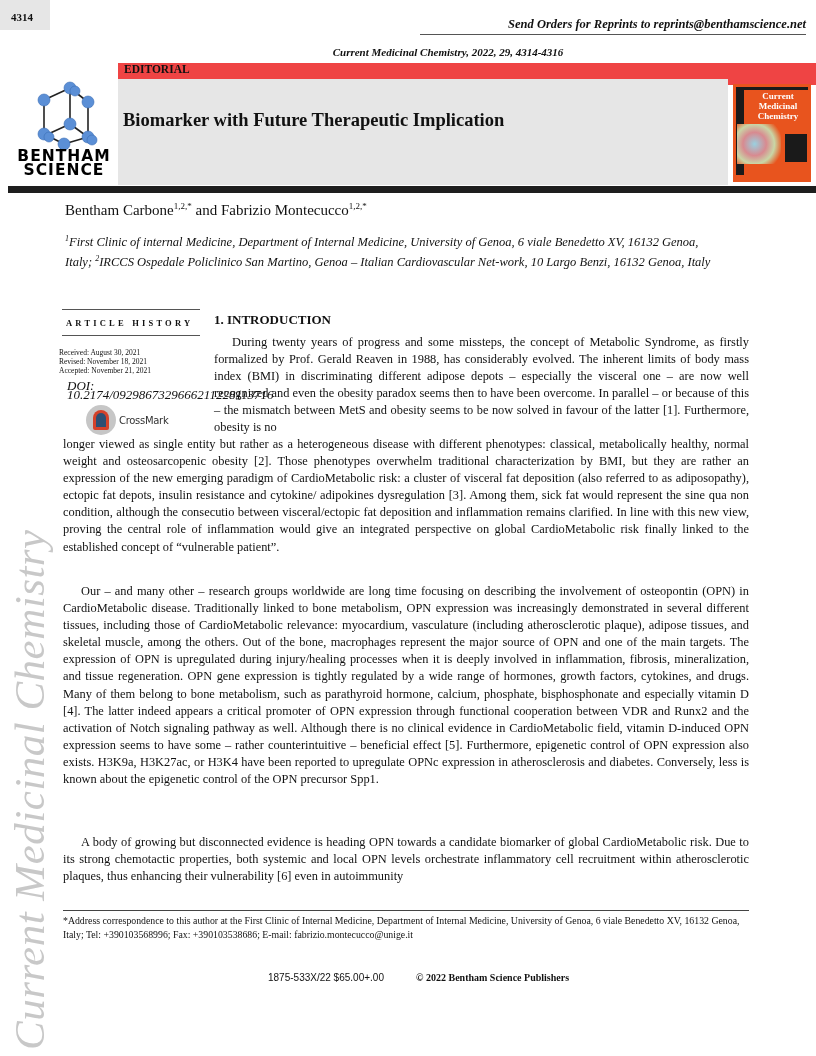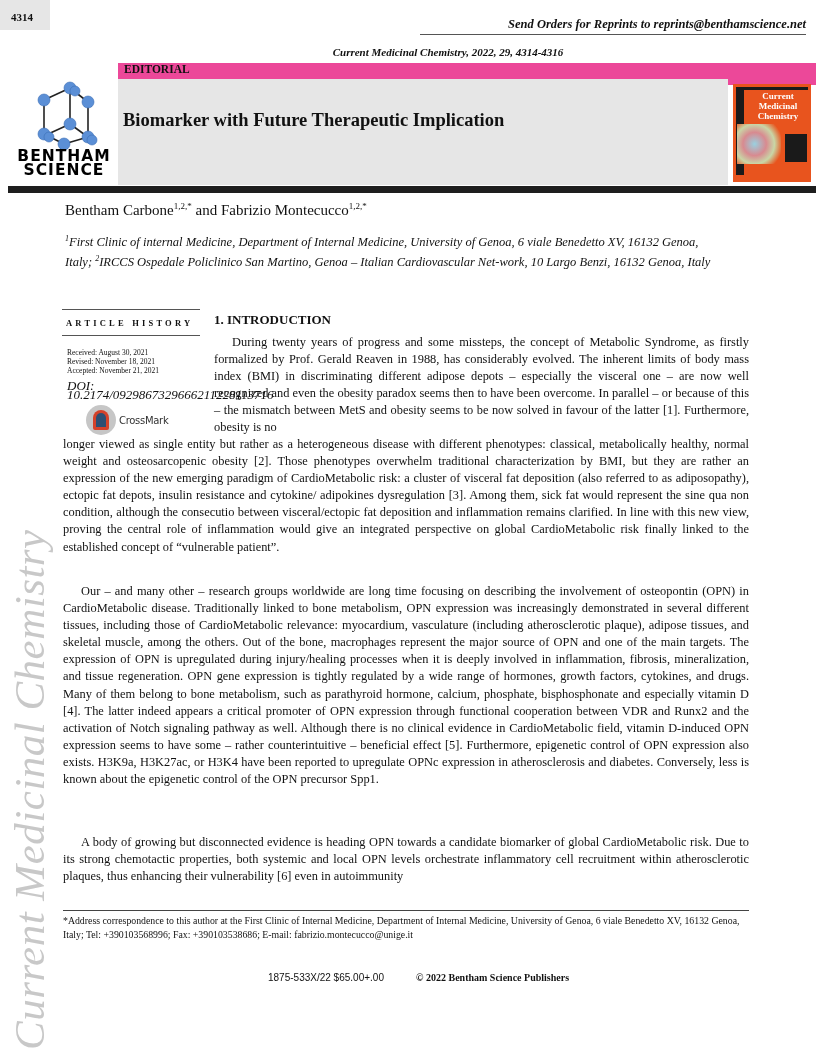--- a/index.html
+++ b/index.html
@@ -4,42 +4,42 @@
 <style>
   html, body { margin: 0; padding: 0; background: #ffffff; }
   body { width: 816px; height: 1056px; position: relative; overflow: hidden;
          font-family: "Liberation Serif", "DejaVu Serif", serif; color: #111; }
   .page-num { position: absolute; left: 0; top: 0; width: 50px; height: 30px; background: #e6e6e6;
               font-weight: bold; font-size: 11px; text-align: right; padding-right: 16px; box-sizing: border-box; }
   .page-num span { position: absolute; right: 17px; top: 11px; }
   .reprints { position: absolute; right: 10px; top: 17px; font-size: 12.5px; font-style: italic; font-weight: bold; }
   .reprints-rule { position: absolute; left: 420px; right: 10px; top: 34px; border-top: 1px solid #555; }
   .journal-ref { position: absolute; left: 0; width: 816px; top: 46px; text-align: center; font-size: 11px; font-style: italic; font-weight: bold; padding-left: 40px; }
-  .editorial-bar { position: absolute; left: 118px; right: 0; top: 63px; height: 22px; background: #ec4899; }
+  .editorial-bar { position: absolute; left: 118px; right: 0; top: 63px; height: 22px; background: #ef4444; }
   .editorial-bar span { position: absolute; left: 6px; top: 0px; font-size: 11.5px; font-weight: bold; }
   .title-box { position: absolute; left: 118px; top: 79px; width: 610px; height: 106px; background: #e6e6e6; }
   .title { position: absolute; left: 123px; top: 110px; width: 600px; font-size: 18.5px; font-weight: bold; line-height: 21px; text-align: justify; text-align-last: left; }
   .title .l1 { display: block; text-align: justify; text-align-last: justify; }
   .logo { position: absolute; left: 8px; top: 80px; width: 108px; height: 100px; }
   .logo-text { position: absolute; left: 12px; top: 149px; width: 104px; font-family: "DejaVu Sans", sans-serif; font-weight: bold;
                color: #000000; font-size: 15.5px; line-height: 14px; letter-spacing: 1px; text-align: center; }
   .cover { position: absolute; left: 733px; top: 84px; width: 78px; height: 98px; background: #e8541e; }
   .cover .inner-black { position: absolute; left: 3px; top: 6px; width: 8px; height: 85px; background: #1a1a1a; }
   .cover .top-black { position: absolute; left: 3px; top: 3px; width: 72px; height: 3px; background: #1a1a1a; }
   .cover .ctitle { position: absolute; left: 14px; top: 7px; width: 62px; color: #fff; font-size: 9px; font-weight: bold; line-height: 10px; text-align: center; }
   .cover .cimg { position: absolute; left: 4px; top: 40px; width: 44px; height: 40px; background: radial-gradient(circle at 40% 50%, #9ad0e0 0%, #d88a90 35%, #c9d6a6 60%, #e8541e 85%); }
   .cover .cside { position: absolute; left: 52px; top: 50px; width: 22px; height: 28px; background: #1a1a1a; }
   .black-rule { position: absolute; left: 8px; right: 0; top: 186px; height: 7px; background: #1e1e1e; }
   .authors { position: absolute; left: 65px; top: 201px; font-size: 15px; }
   .authors sup { font-size: 9px; }
   .affil { position: absolute; left: 65px; top: 231px; width: 650px; font-size: 12.5px; font-style: italic; line-height: 16.5px; }
   .affil sup { font-size: 8px; }
   .hist-rule { position: absolute; left: 62px; width: 138px; border-top: 1px solid #555; }
   .hist-title { position: absolute; left: 66px; top: 318px; font-size: 8.5px; font-weight: bold; letter-spacing: 3.2px; }
-  .hist-dates { position: absolute; left: 67px; top: 348px; font-size: 7.5px; line-height: 9px; }
+  .hist-dates { position: absolute; left: 59px; top: 348px; font-size: 7.5px; line-height: 9px; }
   .hist-doi { position: absolute; left: 67px; top: 381px; font-size: 13px; line-height: 9px; font-style: italic; }
   .crossmark { position: absolute; left: 86px; top: 403px; height: 34px; display: flex; align-items: center; }
   .crossmark .cm-icon { width: 30px; height: 30px; border-radius: 50%; background: #c6c6c6; position: relative; }
   .crossmark .cm-icon::before { content: ""; position: absolute; left: 7px; top: 5px; width: 16px; height: 20px; background: #d4422a; border-radius: 8px 8px 2px 2px; }
   .crossmark .cm-icon::after { content: ""; position: absolute; left: 10px; top: 8px; width: 10px; height: 14px; background: #2c4f73; border-radius: 5px 5px 0 0; }
   .crossmark span { font-family: "DejaVu Sans", sans-serif; font-size: 10px; color: #333; margin-left: 3px; letter-spacing: -0.3px; }
   .sec-head { position: absolute; left: 214px; top: 312px; font-size: 13px; font-weight: bold; }
   .body-text { font-size: 12.4px; line-height: 17.1px; text-align: justify; }
   .p1a { position: absolute; left: 214px; top: 334px; width: 535px; text-indent: 18px; }
   .p-full { position: absolute; left: 63px; width: 686px; text-indent: 0; }

